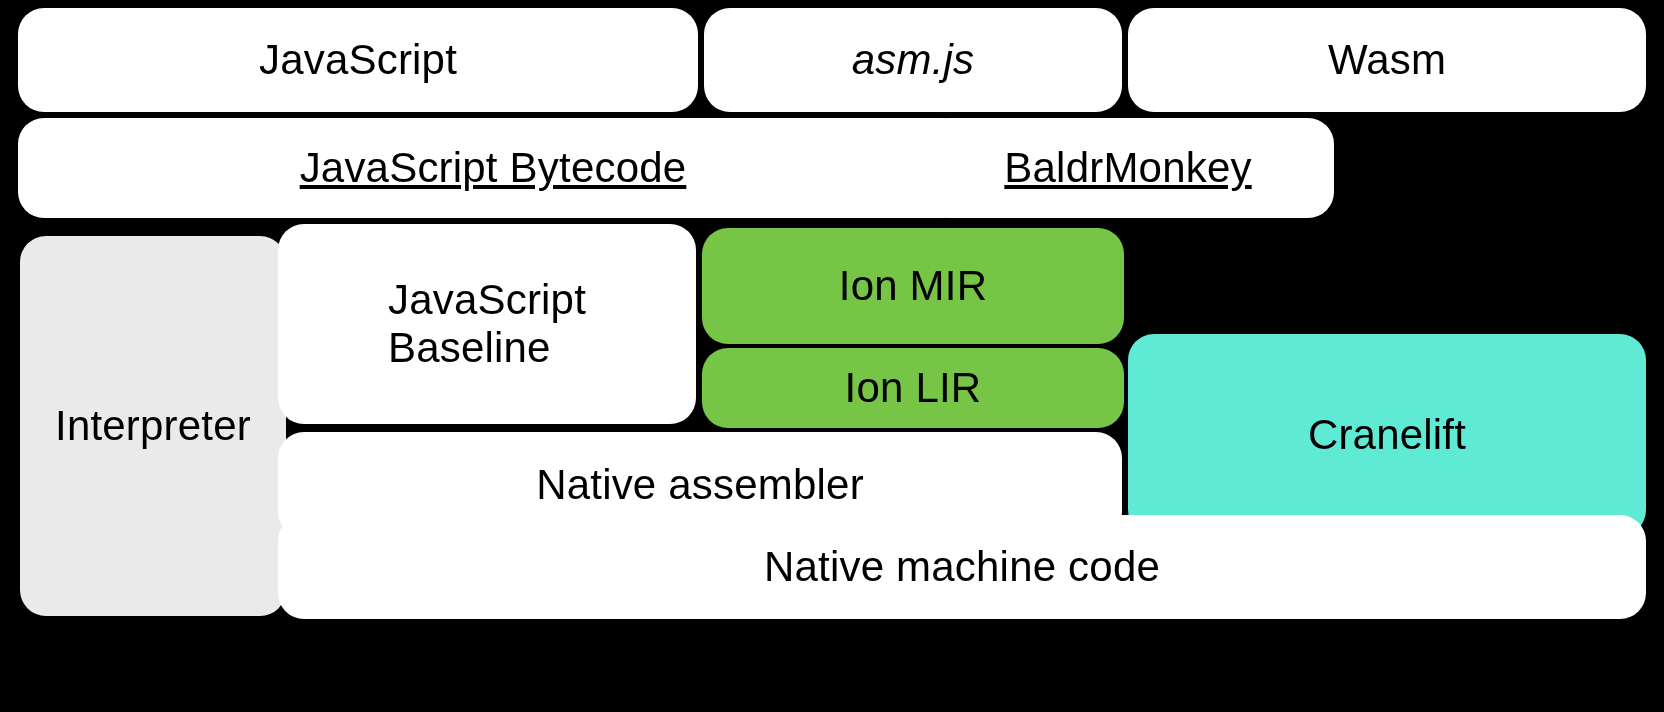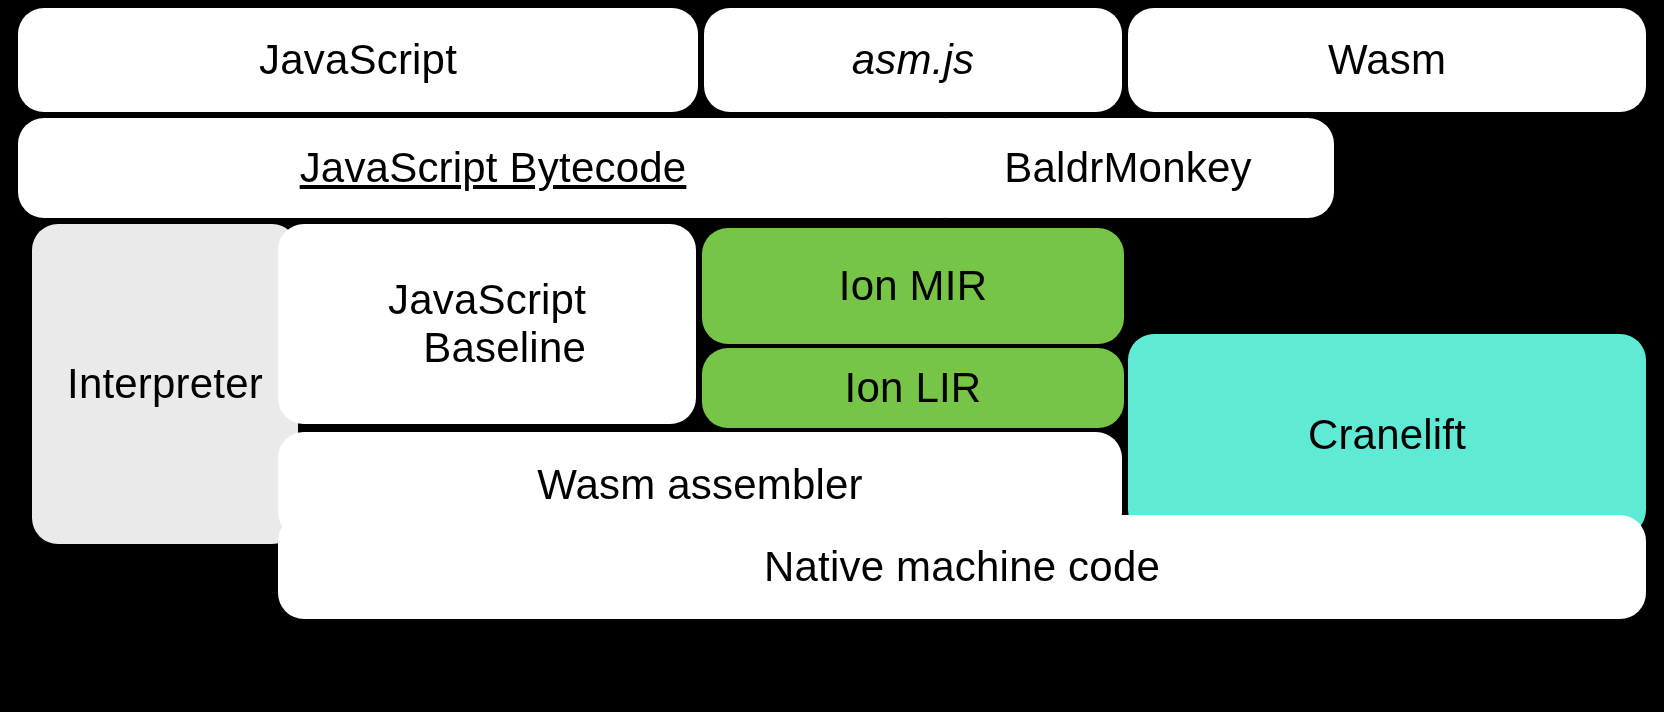--- a/index.html
+++ b/index.html
@@ -17,21 +17,21 @@
     height: 712px;
     background: #000000;
     overflow: hidden;
   }
   .box {
     position: absolute;
     box-sizing: border-box;
     display: flex;
     align-items: center;
     justify-content: center;
-    text-align: right;
+    text-align: left;
     border-radius: 26px;
     color: #000000;
     font-size: 42px;
     font-weight: 400;
     line-height: 1.14;
     letter-spacing: 0.2px;
     white-space: pre-line;
     padding: 2px 10px;
     user-select: none;
   }
@@ -54,25 +54,25 @@
   </div>
 
   <div class="box fill-white" style="left:1128px; top:8px; width:518px; height:104px;">
     <span>Wasm</span>
   </div>
 
   <div class="box fill-white" style="left:18px; top:118px; width:950px; height:100px;text-decoration:underline;">
     <span>JavaScript Bytecode</span>
   </div>
 
-  <div class="box fill-white" style="left:922px; top:118px; width:412px; height:100px;">
+  <div class="box fill-white" style="left:922px; top:118px; width:412px; height:100px;text-decoration:underline;">
     <span>BaldrMonkey</span>
   </div>
 
-  <div class="box fill-gray" style="left:20px; top:224px; width:266px; height:320px;margin-left:12px;">
+  <div class="box fill-gray" style="left:20px; top:236px; width:266px; height:380px;">
     <span>Interpreter</span>
   </div>
 
   <div class="box fill-white" style="left:278px; top:224px; width:418px; height:200px;">
     <span>JavaScript
 Baseline</span>
   </div>
 
   <div class="box fill-green" style="left:702px; top:228px; width:422px; height:116px;">
     <span>Ion MIR</span>
@@ -80,20 +80,20 @@
 
   <div class="box fill-green" style="left:702px; top:348px; width:422px; height:80px;">
     <span>Ion LIR</span>
   </div>
 
   <div class="box fill-pink" style="left:1128px; top:334px; width:518px; height:202px;">
     <span>Cranelift</span>
   </div>
 
   <div class="box fill-white" style="left:278px; top:432px; width:844px; height:106px;">
-    <span>Wasm assembler</span>
+    <span>Native assembler</span>
   </div>
 
   <div class="box fill-white" style="left:278px; top:515px; width:1368px; height:104px;">
     <span>Native machine code</span>
   </div>
 
 </div>
 
 </body></html>

